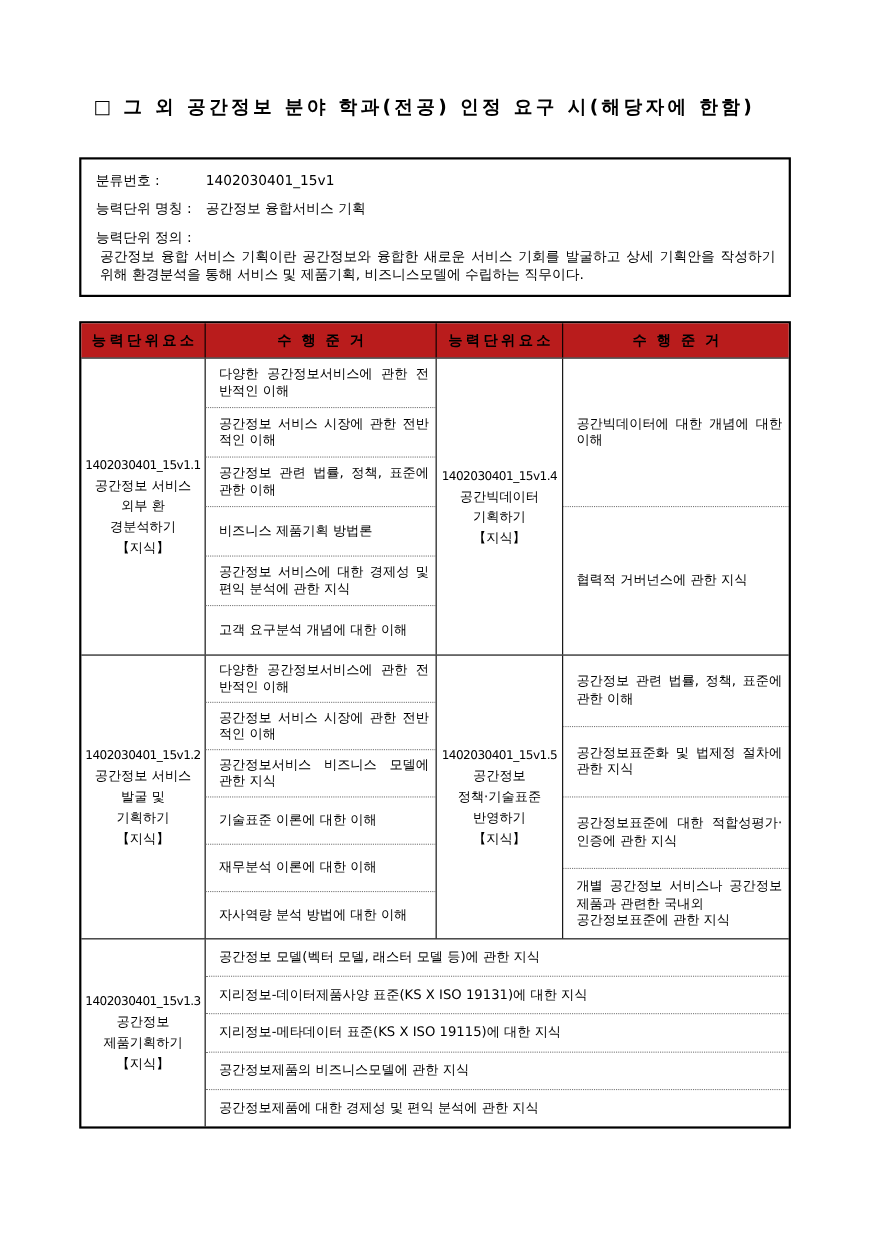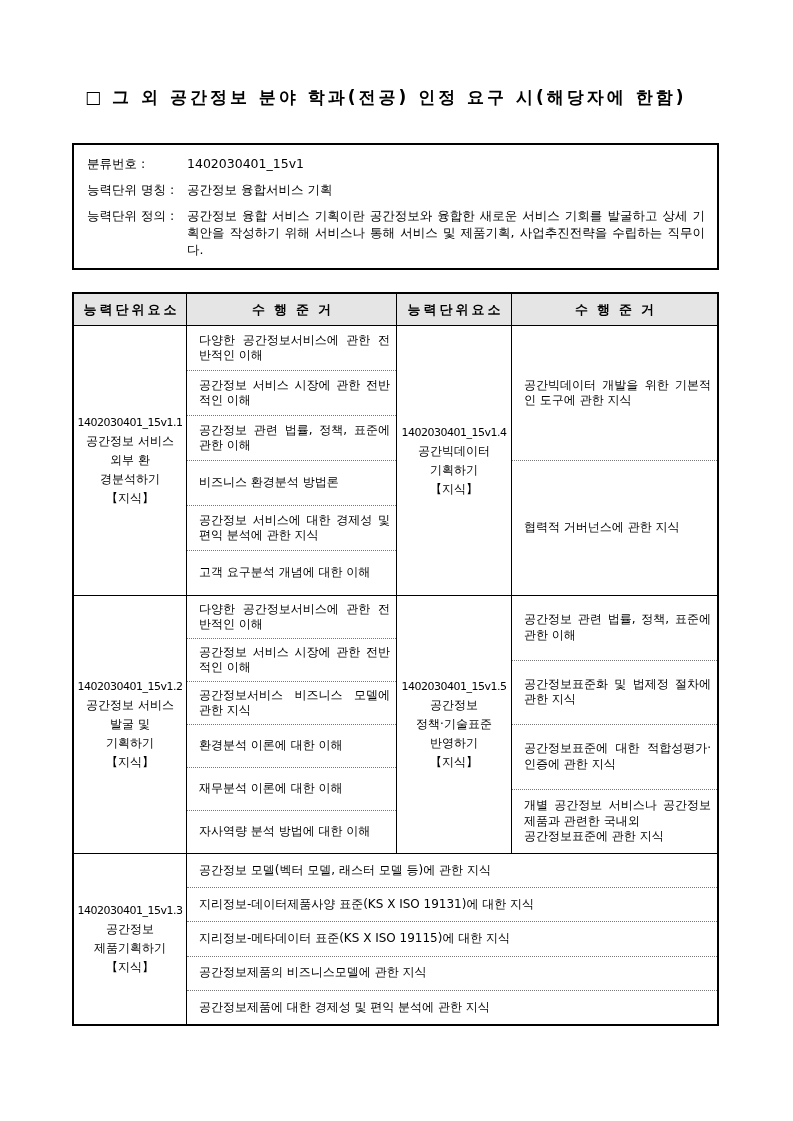--- a/index.html
+++ b/index.html
@@ -26,28 +26,28 @@
   }
   .doc-title .bullet { margin-right: 8px; font-weight: normal; }
 
   
   .info-box {
     margin-top: 34px;
     border: 2px solid #000;
     padding: 10px 12px 10px 13px;
   }
   .info-row { display: flex; margin-bottom: 9px; font-size: 12.5px; line-height: 17px; justify-content: flex-end; }
-  .info-row:last-child { margin-bottom: 0; }
+  .info-row:last-child { margin-bottom: 0; flex-direction: column; }
   .info-label { flex: none; width: 96px; }
   .info-value { flex: 1; margin-left: 4px; text-align: justify; }
 
   
   .tbl { margin-top: 22px; border: 2px solid #000; width: 647px; }
   .trow { display: flex; }
-  .thead { height: 31px; background: #e5e5e5; }
+  .thead { height: 31px; background: #b91c1c; }
   .thead .cell {
     display: flex; align-items: center; justify-content: center;
     font-weight: bold; font-size: 13px;
   }
   .thead .hc-narrow { letter-spacing: 3px; padding-left: 3px; }
   .thead .hc-wide { letter-spacing: 9px; padding-left: 9px; }
 
   .cell { border-right: 1px solid #000; }
   .cell.last { border-right: none; }
   .w1 { width: 113px; flex: none; }
@@ -93,21 +93,21 @@
     <div class="info-row">
       <div class="info-label">분류번호 :</div>
       <div class="info-value">1402030401_15v1</div>
     </div>
     <div class="info-row">
       <div class="info-label">능력단위 명칭 :</div>
       <div class="info-value">공간정보 융합서비스 기획</div>
     </div>
     <div class="info-row">
       <div class="info-label">능력단위 정의 :</div>
-      <div class="info-value">공간정보 융합 서비스 기획이란 공간정보와 융합한 새로운 서비스 기회를 발굴하고 상세 기획안을 작성하기 위해 서비스나 통해 서비스 및 제품기획, 사업추진전략을 수립하는 직무이다.</div>
+      <div class="info-value">공간정보 융합 서비스 기획이란 공간정보와 융합한 새로운 서비스 기회를 발굴하고 상세 기획안을 작성하기 위해 환경분석을 통해 서비스 및 제품기획, 비즈니스모델에 수립하는 직무이다.</div>
     </div>
   </div>
 
   <div class="tbl">
 
     <div class="trow thead">
       <div class="cell w1 hc-narrow">능력단위요소</div>
       <div class="cell w2 hc-wide">수행준거</div>
       <div class="cell w3 hc-narrow">능력단위요소</div>
       <div class="cell w4 hc-wide last">수행준거</div>
@@ -125,38 +125,38 @@
         <div class="crit">
             <span>다양한 공간정보서비스에 관한 전반적인 이해</span>
           </div>
         <div class="crit">
             <span>공간정보 서비스 시장에 관한 전반적인 이해</span>
           </div>
         <div class="crit">
             <span>공간정보 관련 법률, 정책, 표준에 관한 이해</span>
           </div>
         <div class="crit">
-            <span>비즈니스 환경분석 방법론</span>
+            <span>비즈니스 제품기획 방법론</span>
           </div>
         <div class="crit">
             <span>공간정보 서비스에 대한 경제성 및 편익 분석에 관한 지식</span>
           </div>
         <div class="crit">
             <span>고객 요구분석 개념에 대한 이해</span>
           </div>
       </div>
       <div class="cell w3 unit">
         <div class="ucode">1402030401_15v1.4</div>
         <div>공간빅데이터</div>
         <div>기획하기</div>
         <div>【지식】</div>
       </div>
       <div class="cell w4 critcol last">
         <div class="crit">
-            <span>공간빅데이터 개발을 위한 기본적인 도구에 관한 지식</span>
+            <span>공간빅데이터에 대한 개념에 대한 이해</span>
           </div>
         <div class="crit">
             <span>협력적 거버넌스에 관한 지식</span>
           </div>
       </div>
     </div>
 
     <div class="trow group g2">
       <div class="cell w1 unit">
         <div class="ucode">1402030401_15v1.2</div>
@@ -169,21 +169,21 @@
         <div class="crit">
             <span>다양한 공간정보서비스에 관한 전반적인 이해</span>
           </div>
         <div class="crit">
             <span>공간정보 서비스 시장에 관한 전반적인 이해</span>
           </div>
         <div class="crit">
             <span>공간정보서비스 비즈니스 모델에 관한 지식</span>
           </div>
         <div class="crit">
-            <span>환경분석 이론에 대한 이해</span>
+            <span>기술표준 이론에 대한 이해</span>
           </div>
         <div class="crit">
             <span>재무분석 이론에 대한 이해</span>
           </div>
         <div class="crit">
             <span>자사역량 분석 방법에 대한 이해</span>
           </div>
       </div>
       <div class="cell w3 unit">
         <div class="ucode">1402030401_15v1.5</div>

